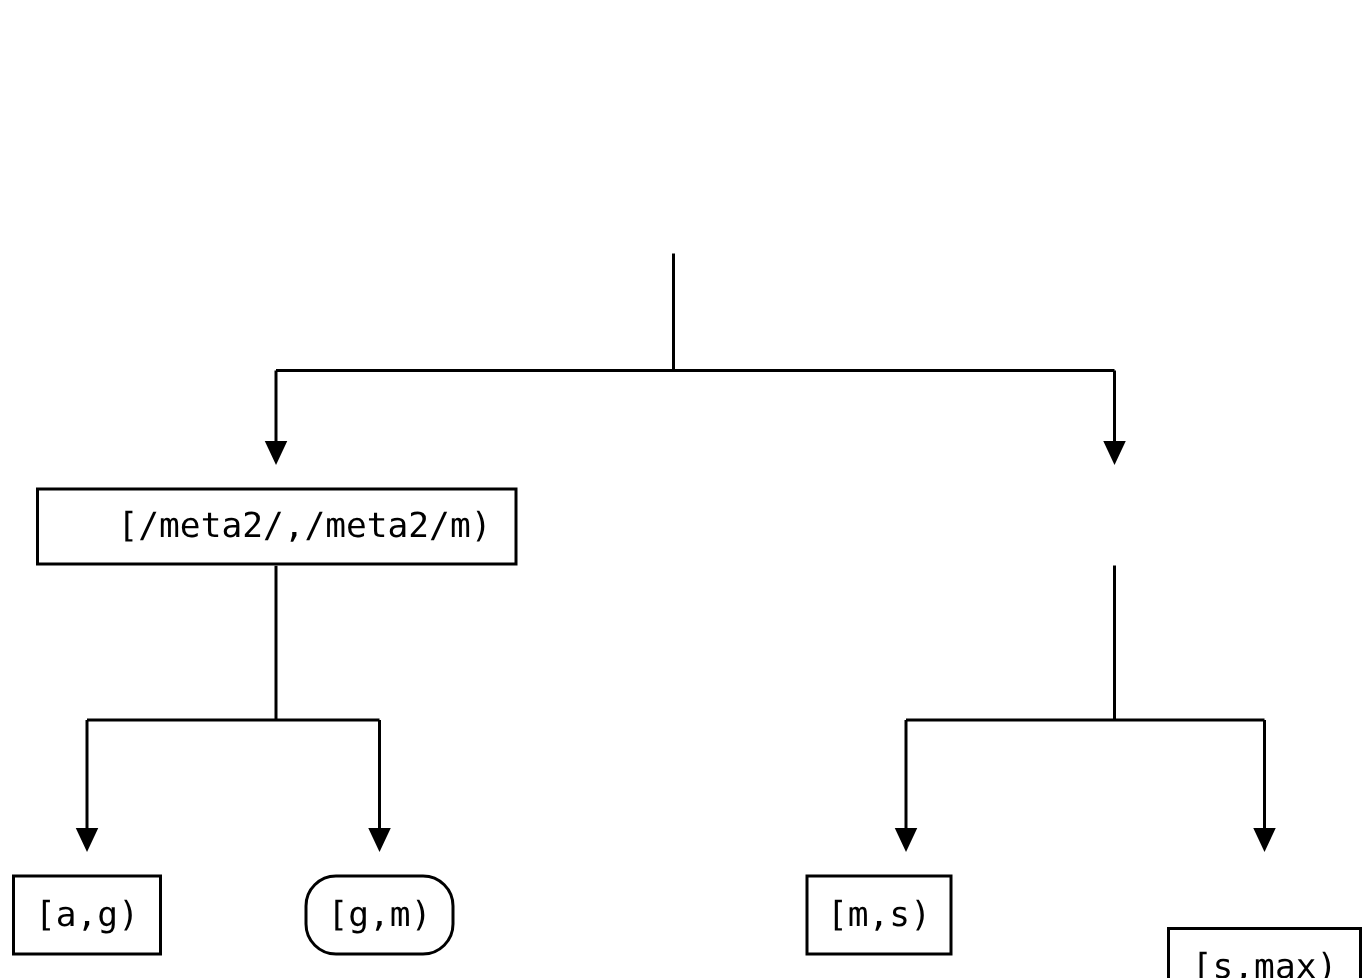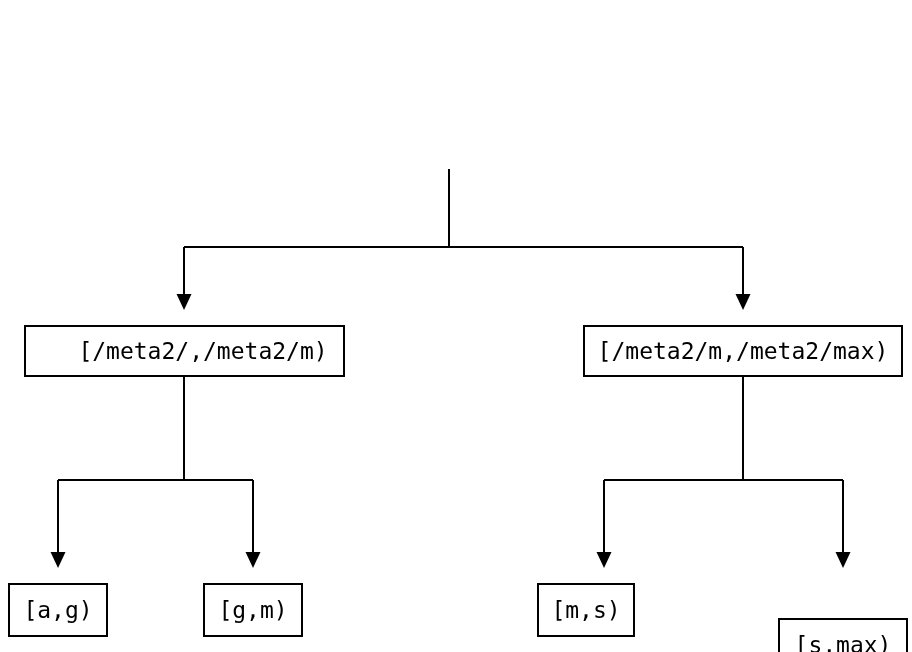--- a/index.html
+++ b/index.html
@@ -32,21 +32,21 @@
     align-items: center;
     justify-content: center;
     font-size: 23px;
     letter-spacing: 0px;
     white-space: nowrap;
   }
   .node-root  { left: 260px; top: 13px;  width: 378px; height: 155px; }
   .node-l2l   { left: 24px;  top: 325px; width: 321px; height: 52px; padding-left: 37px; }
   .node-l2r   { left: 583px; top: 325px; width: 320px; height: 52px; }
   .node-leaf1 { left: 8px;   top: 583px; width: 100px; height: 54px; }
-  .node-leaf2 { left: 203px; top: 583px; width: 100px; height: 54px; }
+  .node-leaf2 { left: 203px; top: 583px; width: 100px; height: 54px; border-radius: 21px; }
   .node-leaf3 { left: 537px; top: 583px; width: 98px; height: 54px; }
   .node-leaf4 { left: 778px; top: 618px; width: 130px; height: 54px; text-align: center; }
   .edge { stroke: #000000; stroke-width: 2; fill: none; }
   .arrowhead { fill: #000000; stroke: none; }
 </style>
 </head>
 <body>
 
 <div class="canvas">
 
@@ -72,23 +72,20 @@
     <polygon class="arrowhead" points="596.5,552 611.5,552 604,568"></polygon>
     <path class="edge" d="M843,480 V552"></path>
     <polygon class="arrowhead" points="835.5,552 850.5,552 843,568"></polygon>
   </svg>
 
 
   <div class="node node-l2l">
     <span>[/meta2/,/meta2/m)</span>
   </div>
 
-  <div class="node node-l2r">
-    <span>[/meta2/m,/meta2/max)</span>
-  </div>
 
   <div class="node node-leaf1">
     <span>[a,g)</span>
   </div>
 
   <div class="node node-leaf2">
     <span>[g,m)</span>
   </div>
 
   <div class="node node-leaf3">

